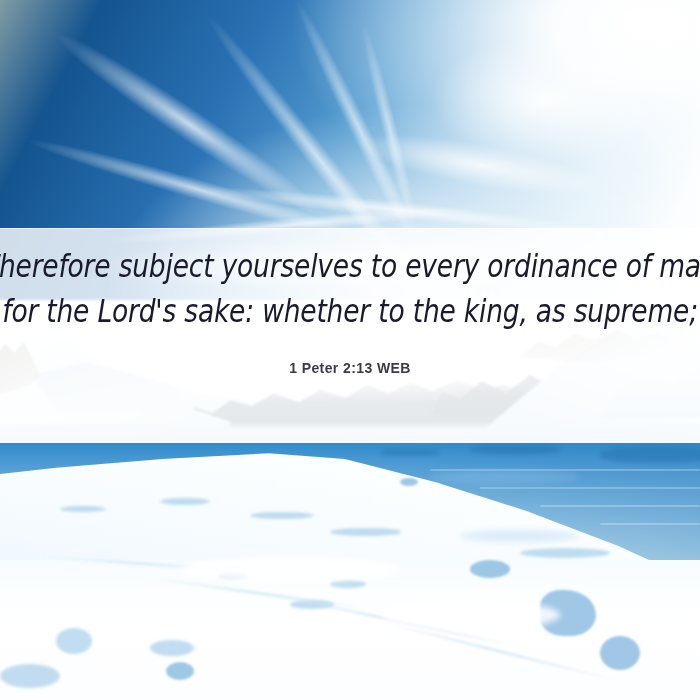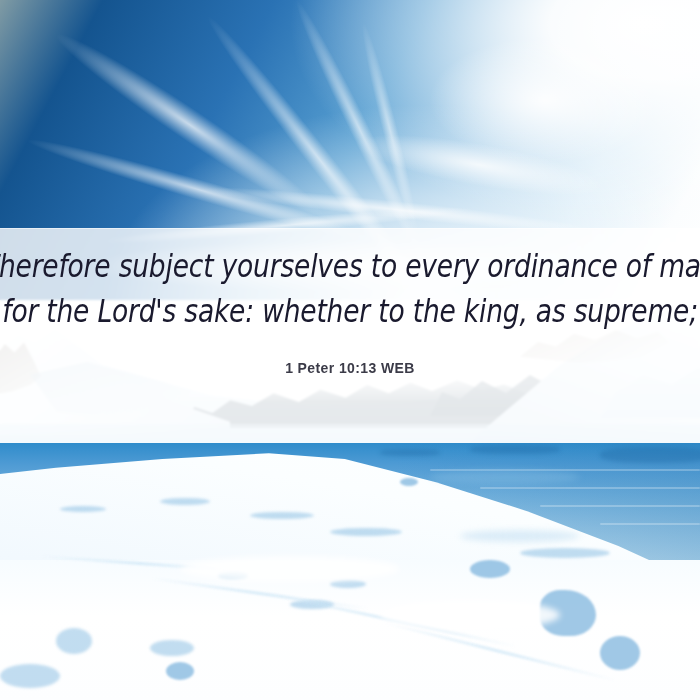--- a/index.html
+++ b/index.html
@@ -362,16 +362,16 @@
   <div class="snow-streak" style="left:40px; top:562px; width:200px; transform:rotate(4deg);"></div>
   <div class="snow-highlight" style="left:180px; top:556px; width:220px; height:26px;"></div>
   <div class="snow-highlight" style="left:380px; top:600px; width:180px; height:30px;"></div>
 
   <div class="overlay-band"></div>
   <div class="overlay-top-line"></div>
 
   <div class="verse-block">
     <div class="verse-line">Therefore subject yourselves to every ordinance of man</div>
     <div class="verse-line">for the Lord's sake: whether to the king, as supreme;</div>
-    <div class="verse-ref">1 Peter 10:13 WEB</div>
+    <div class="verse-ref">1 Peter 2:13 WEB</div>
   </div>
 
 </div>
 
 </body></html>

